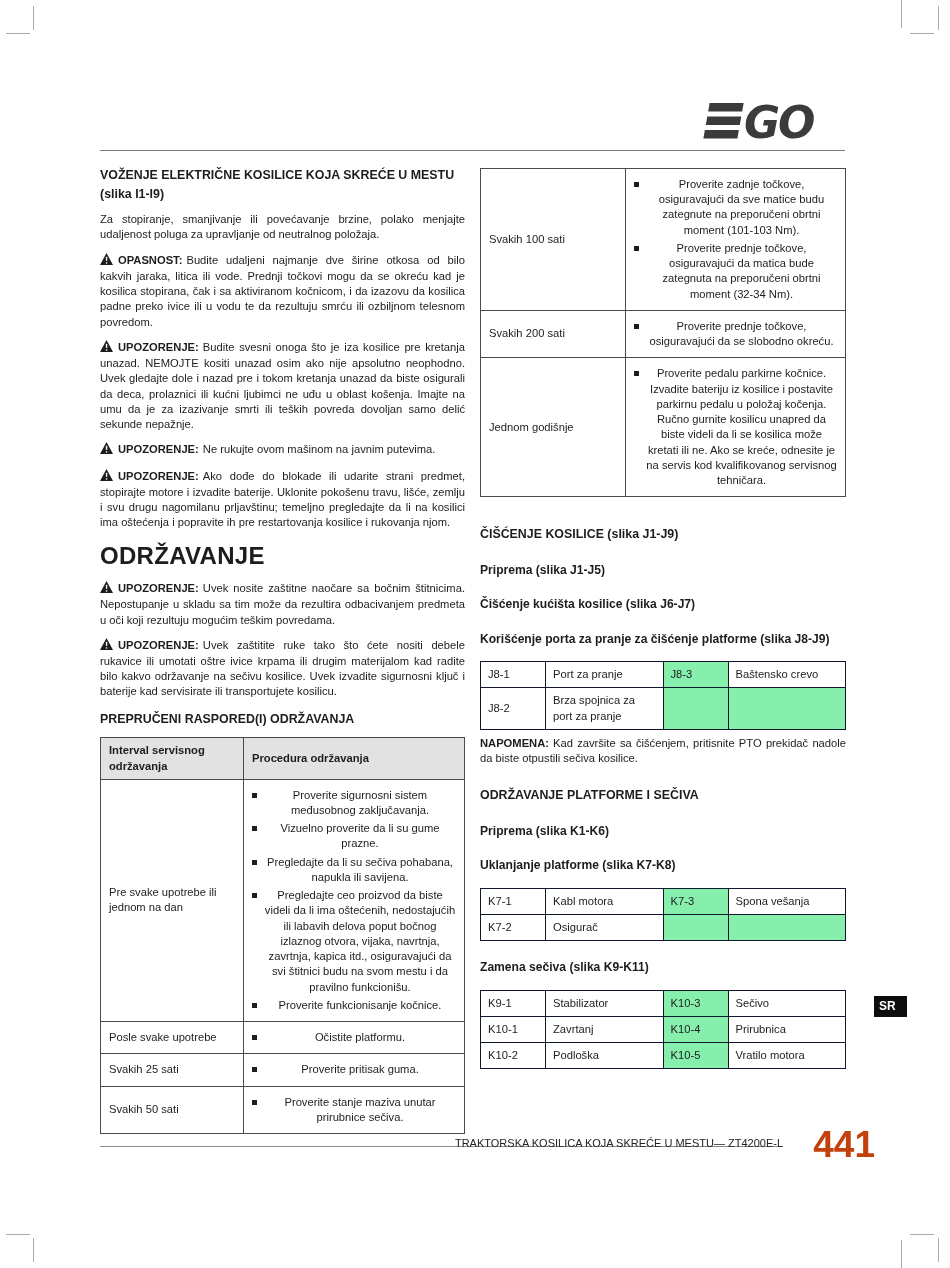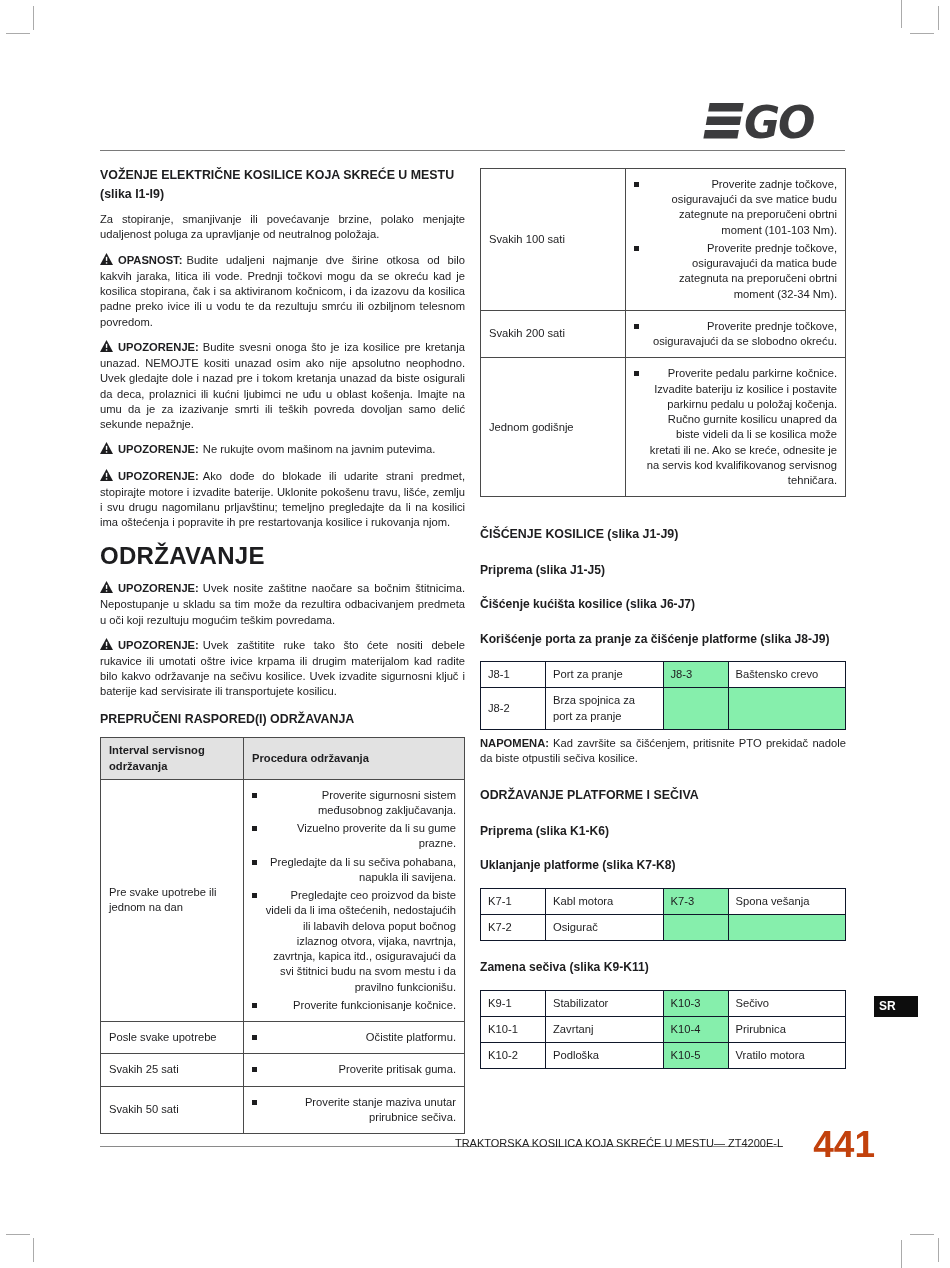--- a/index.html
+++ b/index.html
@@ -40,37 +40,37 @@
   table.sched { border-collapse: collapse; width: 100%; margin-top: 9px; }
   table.sched th, table.sched td { border: 1px solid #4a4a4a; padding: 5px 8px; }
   table.sched th { background: #e2e2e2; text-align: left; font-weight: bold; vertical-align: middle; }
   table.sched td.interval { width: 126px; vertical-align: middle; }
   table.sched td.proc { vertical-align: middle; }
   table.sched.cont { margin-top: 0; }
   table.sched.cont td.interval { width: 128px; }
   td.pad-tall { padding-top: 26px; padding-bottom: 26px; }
   td.pad-med  { padding-top: 9px;  padding-bottom: 9px; }
 
-  .bi { display: flex; margin: 3px 0; text-align: right; }
+  .bi { display: flex; margin: 3px 0; text-align: center; }
   .bi .sq { flex: 0 0 5px; width: 5px; height: 5px; background: #1d1d1f; margin: 5px 7px 0 0; }
   .bi .bt { flex: 1; }
 
   
   table.parts { border-collapse: collapse; width: 100%; table-layout: fixed; margin: 14px 0 0 0; }
   table.parts td { border: 1px solid #0f172a; padding: 5px 7px; vertical-align: middle; }
   table.parts td.code { width: 50px; }
   table.parts td.shade { background: #86efac; }
 
   
   .footer-rule { position: absolute; left: 100px; top: 1146px; width: 683px; height: 1px; background: #8a8a8a; }
   .footer-text { position: absolute; left: 100px; top: 1136px; width: 683px; text-align: right; font-size: 11px; color: #222; }
   .page-num { position: absolute; left: 807px; top: 1120px; width: 68px; text-align: right; font-size: 37px; font-weight: bold; color: #c2410c; }
 
   .lang-badge {
-    position: absolute; left: 874px; top: 996px; width: 44px; height: 21px;
+    position: absolute; left: 874px; top: 996px; width: 33px; height: 21px;
     background: #0d0d0d; color: #fff; font-size: 12px; font-weight: bold;
     display: flex; align-items: center; padding-left: 5px; box-sizing: border-box;
   }
 </style>
 </head>
 <body>
 
 <div class="page">
 
   <div class="crop" style="left:33px;top:6px;width:1px;height:24px;"></div>

